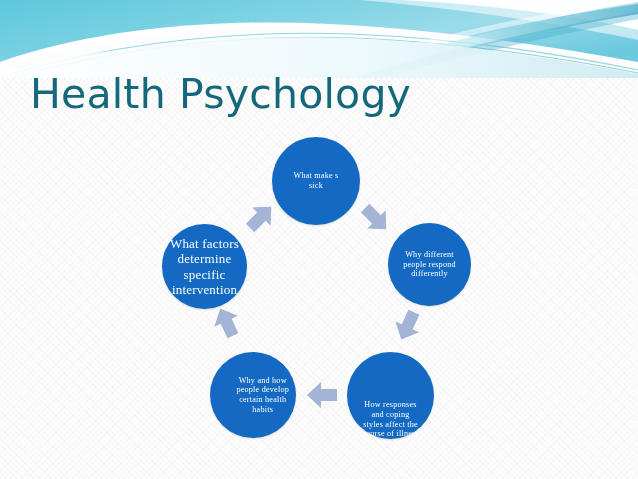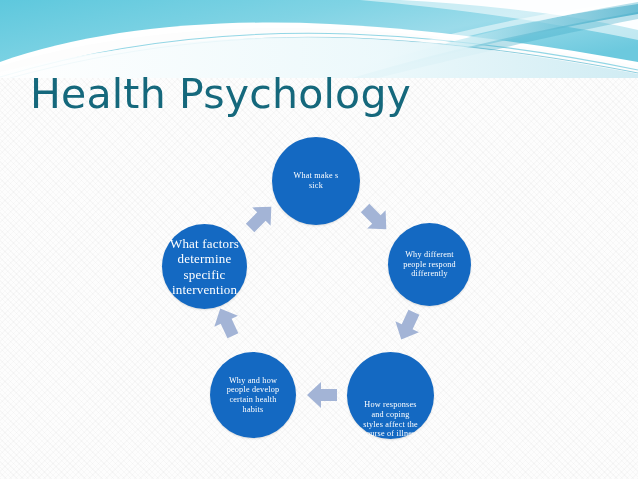--- a/index.html
+++ b/index.html
@@ -83,21 +83,21 @@
   
   #node-0 { left: 122px; top: 7px;   width: 88px;  height: 88px; }
   #node-0 .node-label { font-size: 8.2px; }
 
   #node-1 { left: 238px; top: 93px;  width: 83px;  height: 83px; }
   #node-1 .node-label { font-size: 8.2px; }
 
   #node-2 { left: 197px; top: 222px; width: 87px;  height: 87px; }
   #node-2 .node-label { font-size: 8.2px; margin-top: 48px; }
 
-  #node-3 { left: 60px;  top: 222px; width: 86px;  height: 86px; }
+  #node-3 { left: 60px;  top: 222px; width: 86px;  height: 86px; justify-content: flex-end; }
   #node-3 .node-label { font-size: 8.2px; }
 
   #node-4 { left: 12px;  top: 94px;  width: 85px;  height: 85px; }
   #node-4 .node-label { font-size: 13px; }
 
   
   .arrow {
     position: absolute;
     width: 40px;
     height: 40px;

